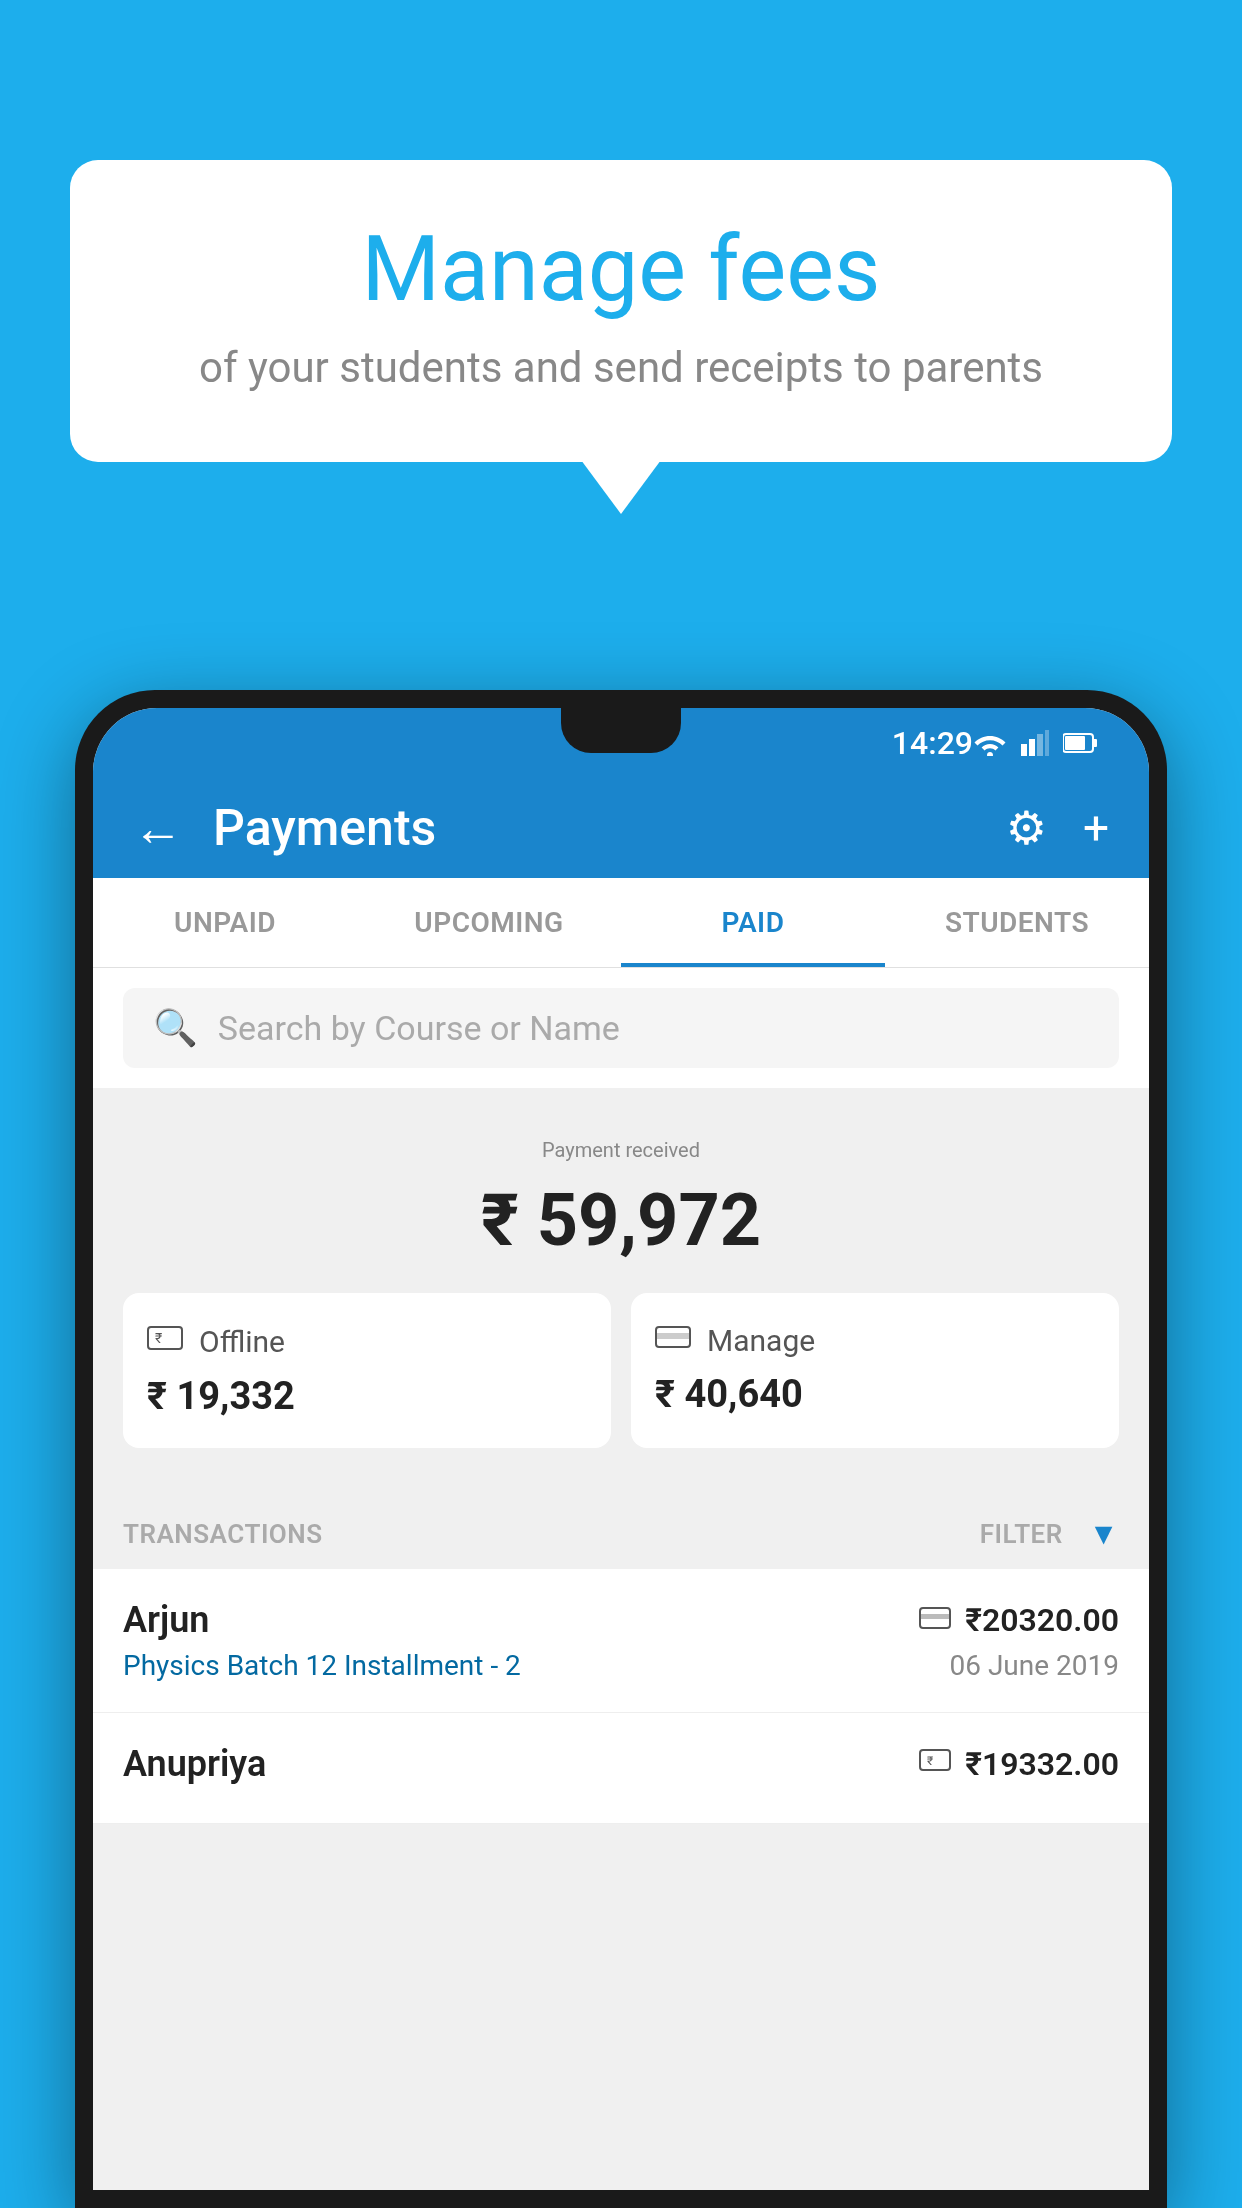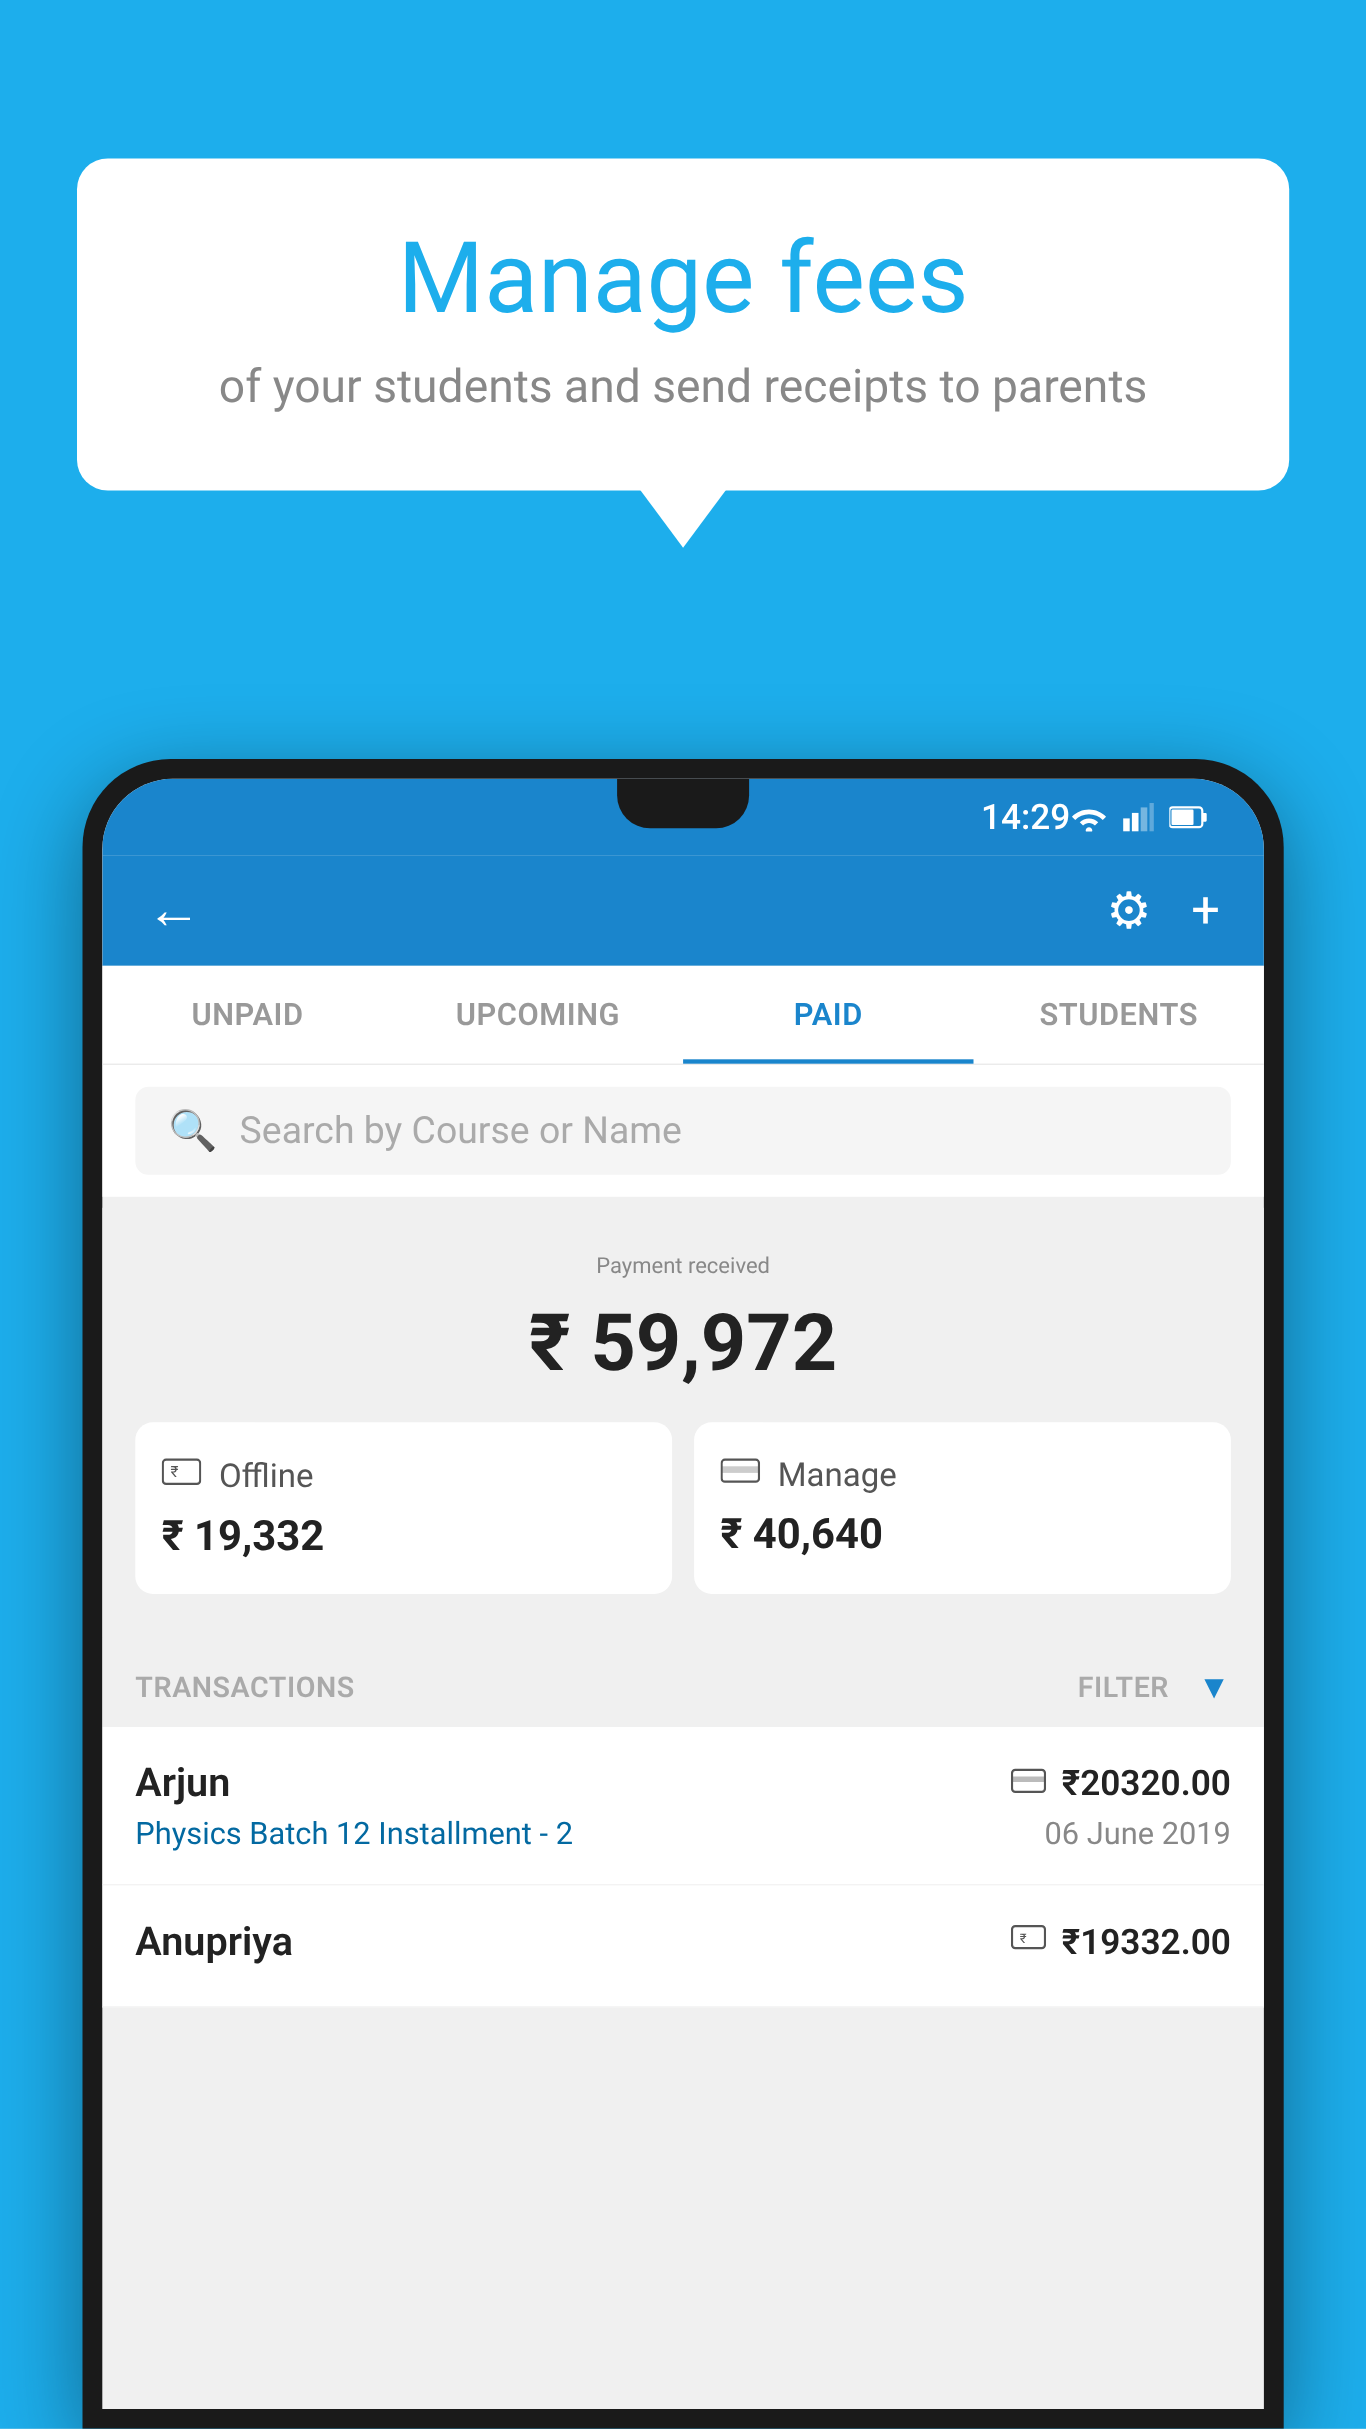--- a/index.html
+++ b/index.html
@@ -10,21 +10,21 @@
       height: 2208px;
       background-color: #1DAEEC;
       font-family: 'Roboto', Arial, sans-serif;
       overflow: hidden;
       position: relative;
     }
 
     
     .speech-bubble {
       position: absolute;
-      top: 144px;
+      top: 160px;
       left: 70px;
       right: 70px;
       background: white;
       border-radius: 28px;
       padding: 60px 70px 70px;
       text-align: center;
     }
 
     .speech-bubble::after {
       content: '';
@@ -387,20 +387,21 @@
           <rect x="0" y="2" width="30" height="18" rx="3" stroke="white" stroke-width="2" fill="none"></rect>
           <rect x="30" y="7" width="4" height="8" rx="1"></rect>
           <rect x="2" y="4" width="20" height="14" rx="1" fill="white"></rect>
         </svg>
       </div>
     </div>
 
     <div class="app-header">
       <div class="header-left">
         <span class="back-arrow">←</span>
+        <span class="header-title">Payments</span>
       </div>
       <div class="header-right">
         <span class="header-icon">⚙</span>
         <span class="header-icon">+</span>
       </div>
     </div>
 
     <div class="tabs">
       <div class="tab">
         <span>UNPAID</span>

